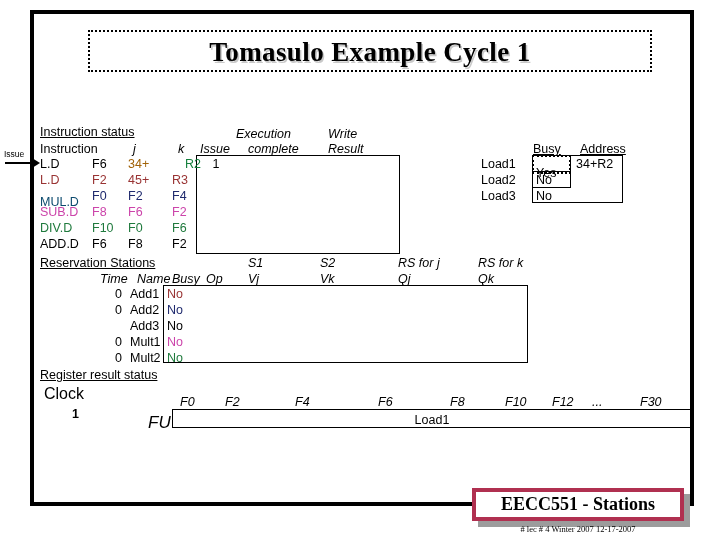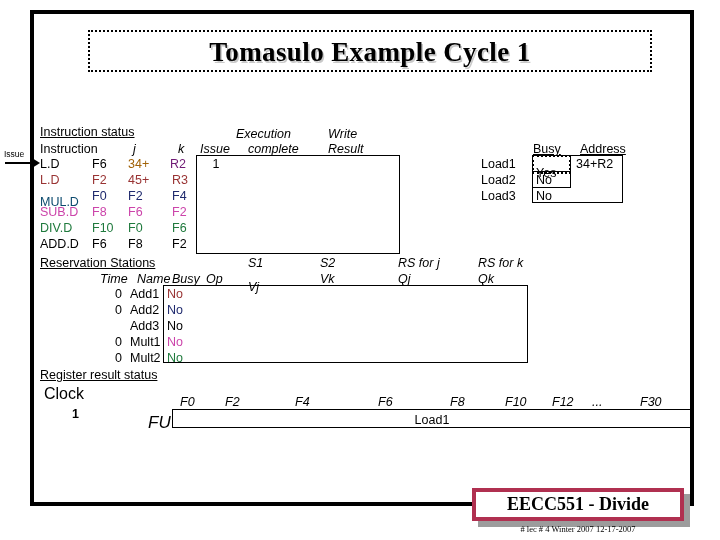--- a/index.html
+++ b/index.html
@@ -86,21 +86,21 @@
   <div class="t it" style="left:328px;top:128px;">Write</div>
   <div class="t it" style="left:328px;top:143px;">Result</div>
 
   <div class="bx" style="left:196px;top:155px;width:204px;height:99px;"></div>
 
   <div id="instr-rows">
       <div>
         <div class="t" style="left: 40px; top: 158px; color: rgb(0, 0, 0);">L.D</div>
         <div class="t" style="left: 92px; top: 158px; color: rgb(0, 0, 0);">F6</div>
         <div class="t" style="left: 128px; top: 158px; width: 40px; text-align: left; color: #a16207;">34+</div>
-        <div class="t" style="left: 170px; top: 158px; color: #701a75;">R2</div>
+        <div class="t" style="left: 185px; top: 158px; color: #15803d;">R2</div>
         <div class="t" style="left: 202px; top: 158px; width: 28px; text-align: center; color: rgb(0, 0, 0);">1</div>
       </div>
       <div>
         <div class="t" style="left: 40px; top: 174px; color: rgb(153, 51, 51);">L.D</div>
         <div class="t" style="left: 92px; top: 174px; color: rgb(153, 51, 51);">F2</div>
         <div class="t" style="left: 128px; top: 174px; width: 40px; text-align: left; color: rgb(153, 51, 51);">45+</div>
         <div class="t" style="left: 172px; top: 174px; color: rgb(153, 51, 51);">R3</div>
       </div>
       <div>
         <div class="t" style="left: 40px; top: 196px; color: #0c4a6e;">MUL.D</div>
@@ -153,21 +153,21 @@
       </div>
     </div>
 
   <div class="t ul" style="left:40px;top:257px;">Reservation Stations</div>
 
   <div class="t it" style="left:100px;top:273px;">Time</div>
   <div class="t it" style="left:137px;top:273px;">Name</div>
   <div class="t it" style="left:172px;top:273px;">Busy</div>
   <div class="t it" style="left:206px;top:273px;">Op</div>
   <div class="t it" style="left:248px;top:257px;">S1</div>
-  <div class="t it" style="left:248px;top:273px;margin-top:8px;">Vj</div>
+  <div class="t it" style="left:248px;top:273px;">Vj</div>
   <div class="t it" style="left:320px;top:257px;">S2</div>
   <div class="t it" style="left:320px;top:273px;">Vk</div>
   <div class="t it" style="left:398px;top:257px;">RS for j</div>
   <div class="t it" style="left:398px;top:273px;">Qj</div>
   <div class="t it" style="left:478px;top:257px;">RS for k</div>
   <div class="t it" style="left:478px;top:273px;">Qk</div>
 
   <div class="bx" style="left:163px;top:285px;width:365px;height:78px;"></div>
 
   <div id="rs-rows">
@@ -212,16 +212,16 @@
       <div class="t it" style="left: 552px; top: 396px;">F12</div>
       <div class="t it" style="left: 592px; top: 396px;">...</div>
       <div class="t it" style="left: 640px; top: 396px;">F30</div>
     </div>
 
   <div class="bx" style="left:172px;top:409px;width:520px;height:19px;"></div>
   <div class="t" style="left:172px;top:414px;width:520px;text-align:center;">Load1</div>
 
   <div class="foot-shadow"></div>
   <div class="foot-box"></div>
-  <div class="foot-text">EECC551 - Divide</div>
+  <div class="foot-text">EECC551 - Stations</div>
   <div class="foot-sub">#  lec # 4  Winter 2007    12-17-2007</div>
 
 </div>
 
 </body></html>

